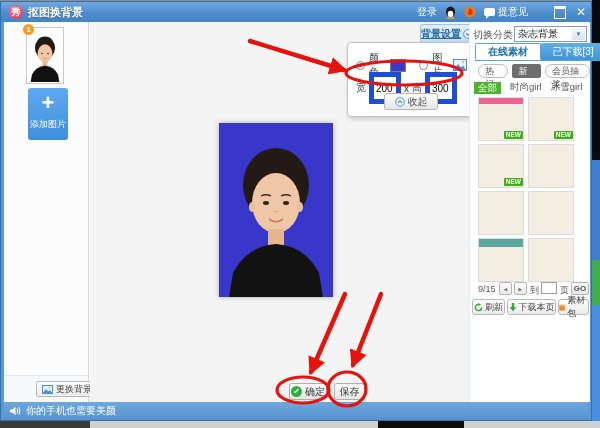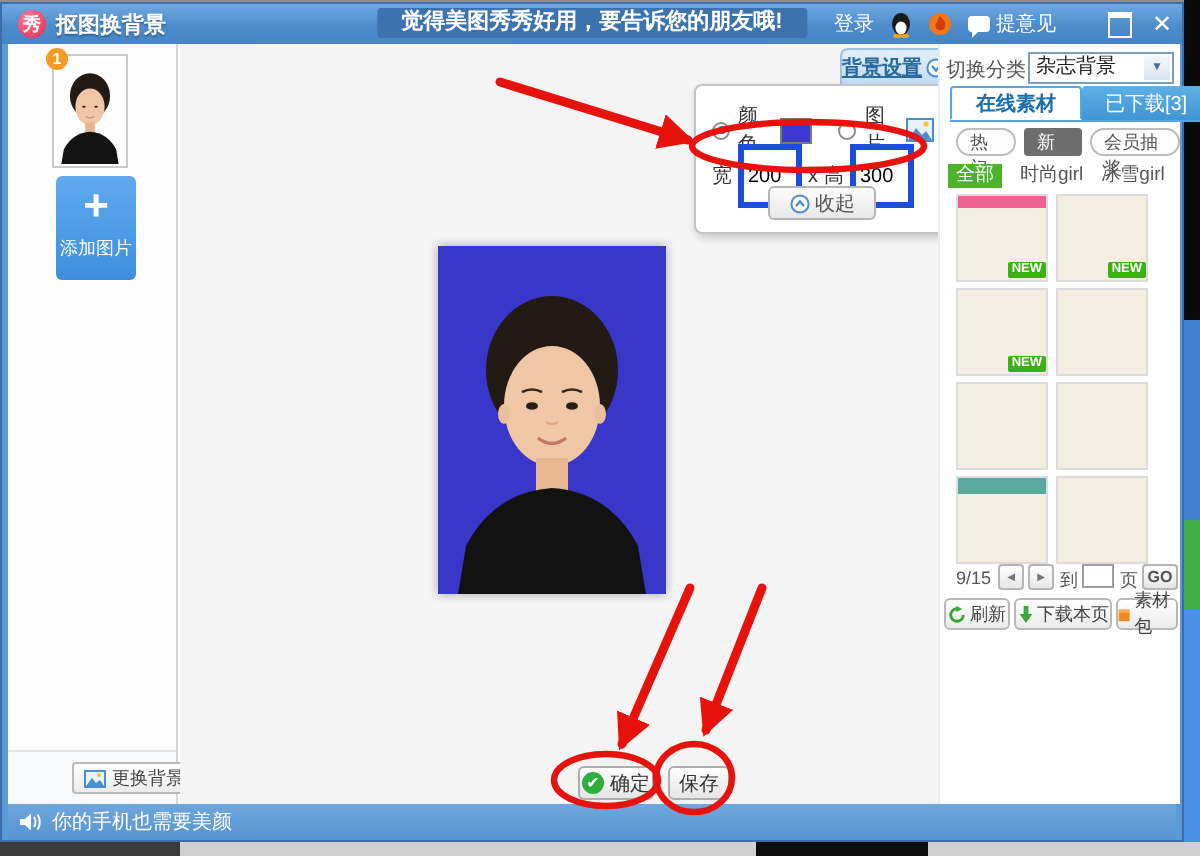--- a/index.html
+++ b/index.html
@@ -64,21 +64,21 @@
            border-radius:4px 4px 0 0;color:#2a6aa0;font-size:10px;font-weight:bold;
            display:flex;align-items:center;justify-content:center;gap:2px;box-sizing:border-box;text-decoration:underline;}
   .bgp{position:absolute;left:257px;top:20px;width:127px;height:75px;background:#fff;border:1px solid #c3c3c3;
        border-radius:4px;box-shadow:1px 2px 4px rgba(0,0,0,.18);box-sizing:border-box;font-size:10px;color:#333;}
   .bgp-row1{position:absolute;left:8px;top:8px;right:6px;display:flex;align-items:center;gap:4px;}
   .radio{width:9px;height:9px;border-radius:50%;border:1px solid #8a8a8a;background:#fff;box-sizing:border-box;position:relative;flex:none;}
   .radio.sel:after{content:"";position:absolute;left:1.5px;top:1.5px;width:4px;height:4px;border-radius:50%;background:#2a7ad0;}
   .swatch{width:20px;height:13px;border:1px solid #7c7c7c;box-sizing:border-box;}
   .img-ic{width:14px;height:12px;flex:none;}
   .bgp-row2{position:absolute;left:8px;top:29px;display:flex;align-items:center;gap:3px;}
-  .dim-input{width:32px;height:32px;border:3px solid #1d4ed8;font-size:10px;padding:0 2px;box-sizing:border-box;font-family:inherit;}
+  .dim-input{width:32px;height:32px;border:5px solid #1d4ed8;font-size:10px;padding:0 2px;box-sizing:border-box;font-family:inherit;}
   .bgp-collapse{position:absolute;left:36px;top:50px;width:54px;height:17px;background:linear-gradient(180deg,#fdfdfd,#e7e7e7);
                 border:1px solid #b5b5b5;border-radius:3px;font-size:10px;color:#555;display:flex;align-items:center;justify-content:center;gap:3px;box-sizing:border-box;}
 
   
   .rpanel{position:absolute;left:465px;top:0;bottom:0;width:121px;background:#fff;border-left:1px solid #e3eef7;box-sizing:border-box;}
   .cat-row{position:absolute;left:0;top:4px;right:3px;height:16px;font-size:10px;color:#555;}
   .cat-label{position:absolute;left:3px;top:2px;}
   .cat-select{position:absolute;left:44px;right:0;height:16px;border:1px solid #7f9db9;background:#fff;
               font-size:10px;color:#222;line-height:14px;padding-left:3px;box-sizing:border-box;}
   .cat-arrow{position:absolute;right:1px;top:1px;bottom:1px;width:13px;background:linear-gradient(180deg,#f2f6fa,#d9e4ef);
@@ -131,21 +131,20 @@
 <div class="desk-bottom">
   <div class="k1"></div>
   <div class="k2"></div>
 </div>
 
 <div class="window">
 
   <div class="titlebar">
     <div class="app-logo">秀</div>
     <div class="win-title">抠图换背景</div>
-    <div class="promo">觉得美图秀秀好用，要告诉您的朋友哦!</div>
     <div class="tb-right">
       <span class="tb-login">登录</span>
       <span class="tb-ic">
         <svg width="11" height="13" viewBox="0 0 11 13">
             <ellipse cx="5.5" cy="6" rx="4.5" ry="5.5" fill="#1a1a1a"></ellipse>
             <ellipse cx="5.5" cy="8" rx="2.8" ry="3.2" fill="#fff"></ellipse>
             <ellipse cx="3.6" cy="12" rx="2" ry="1" fill="#f4a11d"></ellipse>
             <ellipse cx="7.4" cy="12" rx="2" ry="1" fill="#f4a11d"></ellipse>
           </svg>
       </span>

